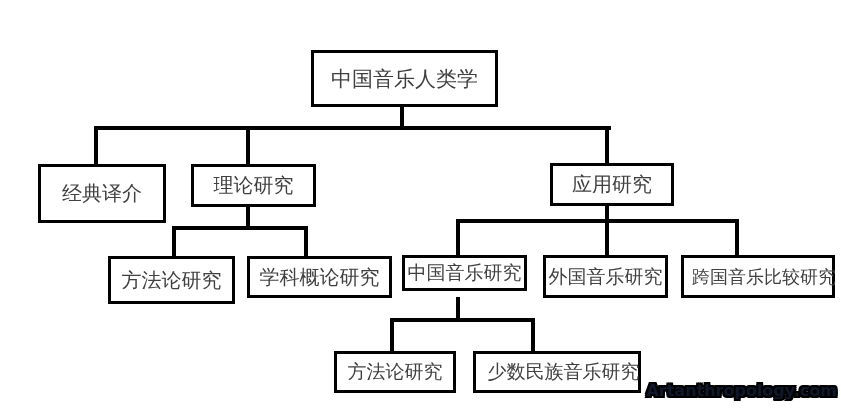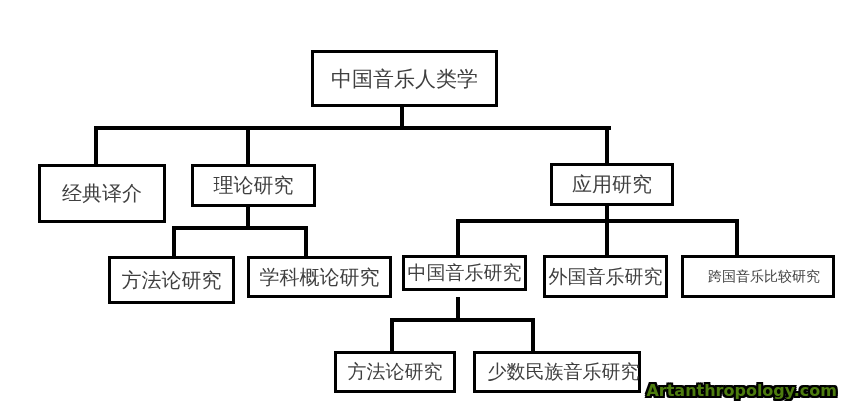--- a/index.html
+++ b/index.html
@@ -23,34 +23,34 @@
     color: #404040;
     display: flex;
     align-items: center;
     justify-content: center;
     font-size: 20px;
     white-space: nowrap;
     z-index: 2;
   }
   .fs21 { font-size: 21px; }
   .fs19 { font-size: 19px; }
-  .fs18 { font-size: 14px; padding-left: 12px; }
+  .fs18 { font-size: 18px; padding-left: 12px; }
   .line {
     position: absolute;
     background: #000000;
     z-index: 1;
   }
   .watermark {
     position: absolute;
     right: 4px;
     top: 381px;
     font-size: 16px;
     font-weight: bold;
     letter-spacing: 0px;
-    color: #4d7c0f;
+    color: #0f172a;
     text-shadow:
       -2px -2px 0 #000000,  2px -2px 0 #000000,
       -2px  2px 0 #000000,  2px  2px 0 #000000,
       -2px  0   0 #000000,  2px  0   0 #000000,
        0   -2px 0 #000000,  0    2px 0 #000000;
     z-index: 3;
   }
 </style>
 </head>
 <body>

